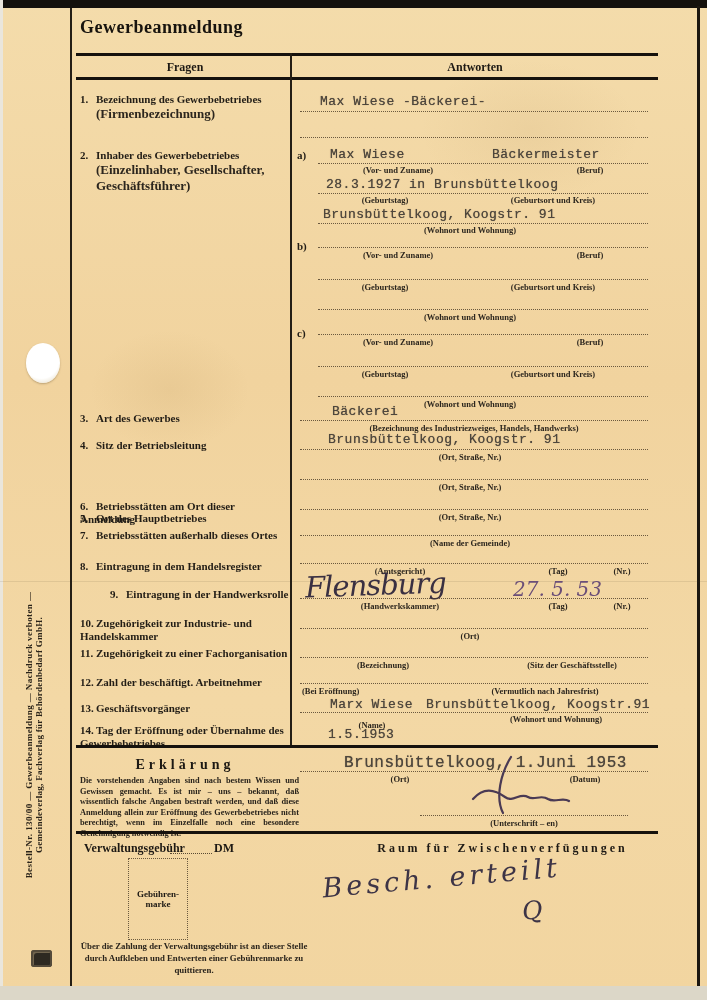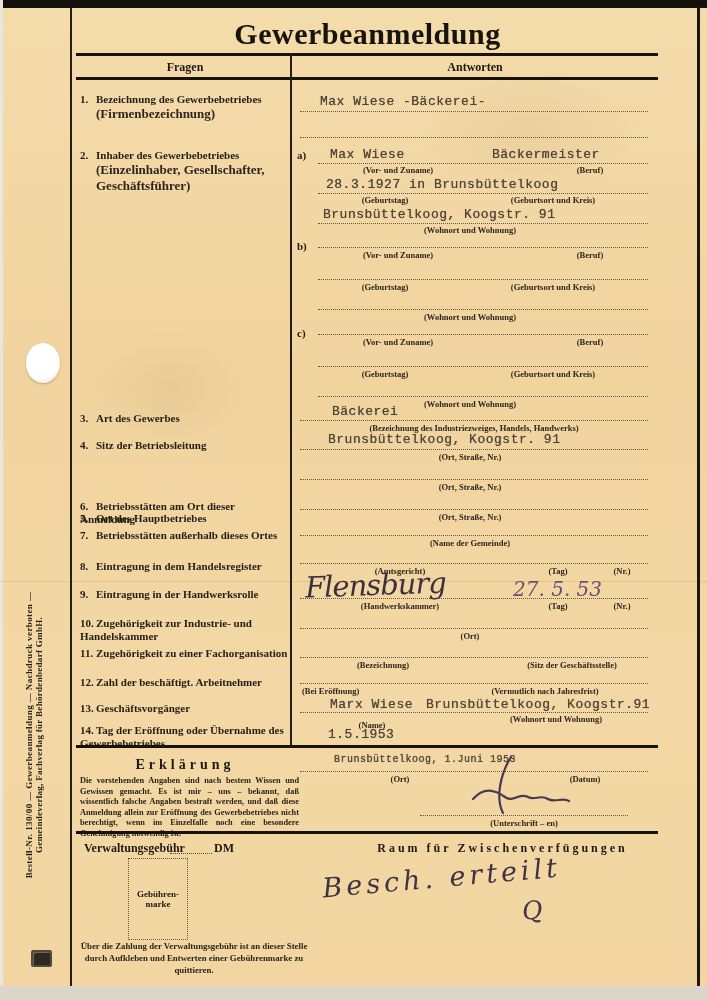--- a/index.html
+++ b/index.html
@@ -41,21 +41,21 @@
   <div class="abs" style="left:0;top:581px;width:707px;height:1px;background:rgba(60,45,25,.10);"></div>
 
   <div class="vline" style="left:70px;top:8px;height:978px;"></div>
   <div class="abs" style="left:26px;top:343px;width:34px;height:40px;border-radius:50%;background:radial-gradient(circle at 45% 45%,#ffffff 60%,#efeadd 78%,rgba(220,205,175,.4));box-shadow:0 1px 2px rgba(90,70,40,.35);"></div>
   <div class="abs" style="left:24px;top:945px;width:420px;transform:rotate(-90deg);transform-origin:top left;">
     <div style="font-weight:bold;font-size:9px;letter-spacing:.4px;text-align:center;color:#2a2319;white-space:nowrap;">Bestell-Nr. 130/00 — Gewerbeanmeldung — Nachdruck verboten —</div>
     <div style="font-weight:bold;font-size:9px;letter-spacing:.3px;text-align:center;color:#2a2319;white-space:nowrap;">Gemeindeverlag, Fachverlag für Behördenbedarf GmbH.</div>
   </div>
   <div class="abs" style="left:31px;top:950px;width:21px;height:17px;background:#2e2921;border-radius:3px;box-shadow:inset 0 0 0 2px #544a3a, inset 3px 3px 0 rgba(242,215,163,.35);"></div>
 
-  <div class="abs" style="left:80px;top:17px;width:575px;text-align:center;font-weight:bold;font-size:30px;letter-spacing:.5px;color:#17130e;">Gewerbeanmeldung</div>
+  <div class="abs" style="left:80px;top:17px;width:575px;font-weight:bold;font-size:18px;letter-spacing:.5px;color:#17130e;">Gewerbeanmeldung</div>
   <div class="thick" style="left:76px;top:53px;width:582px;height:3px;"></div>
   <div class="abs" style="left:80px;top:60px;width:210px;text-align:center;font-weight:bold;font-size:12px;">Fragen</div>
   <div class="abs" style="left:300px;top:60px;width:350px;text-align:center;font-weight:bold;font-size:12px;">Antworten</div>
   <div class="thick" style="left:76px;top:77px;width:582px;height:2.6px;"></div>
   <div class="vline" style="left:290px;top:53px;height:693px;"></div>
 
   <div class="q" style="top:93px;">
     <span class="qn">1.</span><span>Bezeichnung des Gewerbebetriebes</span>
     <div class="qsub">(Firmenbezeichnung)</div>
   </div>
@@ -135,21 +135,21 @@
   <div class="cap" style="left:470px;top:538px;">(Name der Gemeinde)</div>
 
   <div class="q" style="top:560px;">
     <span class="qn">8.</span><span>Eintragung in dem Handelsregister</span>
   </div>
   <div class="dl" style="left:300px;top:562px;width:348px;"></div>
   <div class="cap" style="left:400px;top:566px;">(Amtsgericht)</div>
   <div class="cap" style="left:558px;top:566px;">(Tag)</div>
   <div class="cap" style="left:622px;top:566px;">(Nr.)</div>
 
-  <div class="q" style="top:588px;">
+  <div class="q" style="top:588px;margin-left:30px;">
     <span class="qn">9.</span><span>Eintragung in der Handwerksrolle</span>
   </div>
   <div class="hw" style="left:305px;top:568px;font-size:29px;transform:rotate(-2deg);letter-spacing:-1px;color:#3a3042;">Flensburg</div>
   <div class="hw" style="left:513px;top:577px;font-size:20px;color:#6a4e78;">27. 5. 53</div>
   <div class="dl" style="left:300px;top:597px;width:348px;"></div>
   <div class="cap" style="left:400px;top:601px;">(Handwerkskammer)</div>
   <div class="cap" style="left:558px;top:601px;">(Tag)</div>
   <div class="cap" style="left:622px;top:601px;">(Nr.)</div>
 
   <div class="q" style="top:617px;">
@@ -183,21 +183,21 @@
 
   <div class="q" style="top:724px;">
     <span class="qn">14.</span><span>Tag der Eröffnung oder Übernahme des Gewerbebetriebes</span>
   </div>
   <div class="tw" style="left:328px;top:727px;">1.5.1953</div>
 
   <div class="thick" style="left:76px;top:745px;width:582px;"></div>
 
   <div class="abs lsp" style="left:80px;top:757px;width:210px;text-align:center;font-weight:bold;font-size:14px;">Erklärung</div>
   <div class="abs" style="left:80px;top:776px;width:219px;font-weight:bold;font-size:8.3px;line-height:1.28;text-align:justify;color:#2a241c;">Die vorstehenden Angaben sind nach bestem Wissen und Gewissen gemacht. Es ist mir – uns – bekannt, daß wissentlich falsche Angaben bestraft werden, und daß diese Anmeldung allein zur Eröffnung des Gewerbebetriebes nicht berechtigt, wenn im Einzelfalle noch eine besondere Genehmigung notwendig ist.</div>
-  <div class="tw" style="left:334px;top:754px;font-size:10px;">Brunsbüttelkoog, 1.Juni 1953</div>
+  <div class="tw" style="left:344px;top:754px;font-size:16px;">Brunsbüttelkoog, 1.Juni 1953</div>
   <div class="dl" style="left:300px;top:770px;width:348px;"></div>
   <div class="cap" style="left:400px;top:774px;">(Ort)</div>
   <div class="cap" style="left:585px;top:774px;">(Datum)</div>
   <svg class="abs" style="left:435px;top:755px;" width="150" height="62" viewBox="0 0 150 62">
     <path d="M76,2 C66,18 60,42 68,58 M38,44 C50,30 62,36 70,42 C78,48 85,37 93,42 C99,46 106,39 113,44 C119,48 128,42 134,46" fill="none" stroke="#4a3a54" stroke-width="2.2" stroke-linecap="round"></path>
   </svg>
   <div class="dl" style="left:420px;top:814px;width:208px;"></div>
   <div class="cap" style="left:524px;top:818px;">(Unterschrift – en)</div>
 
   <div class="thick" style="left:76px;top:831px;width:582px;"></div>

